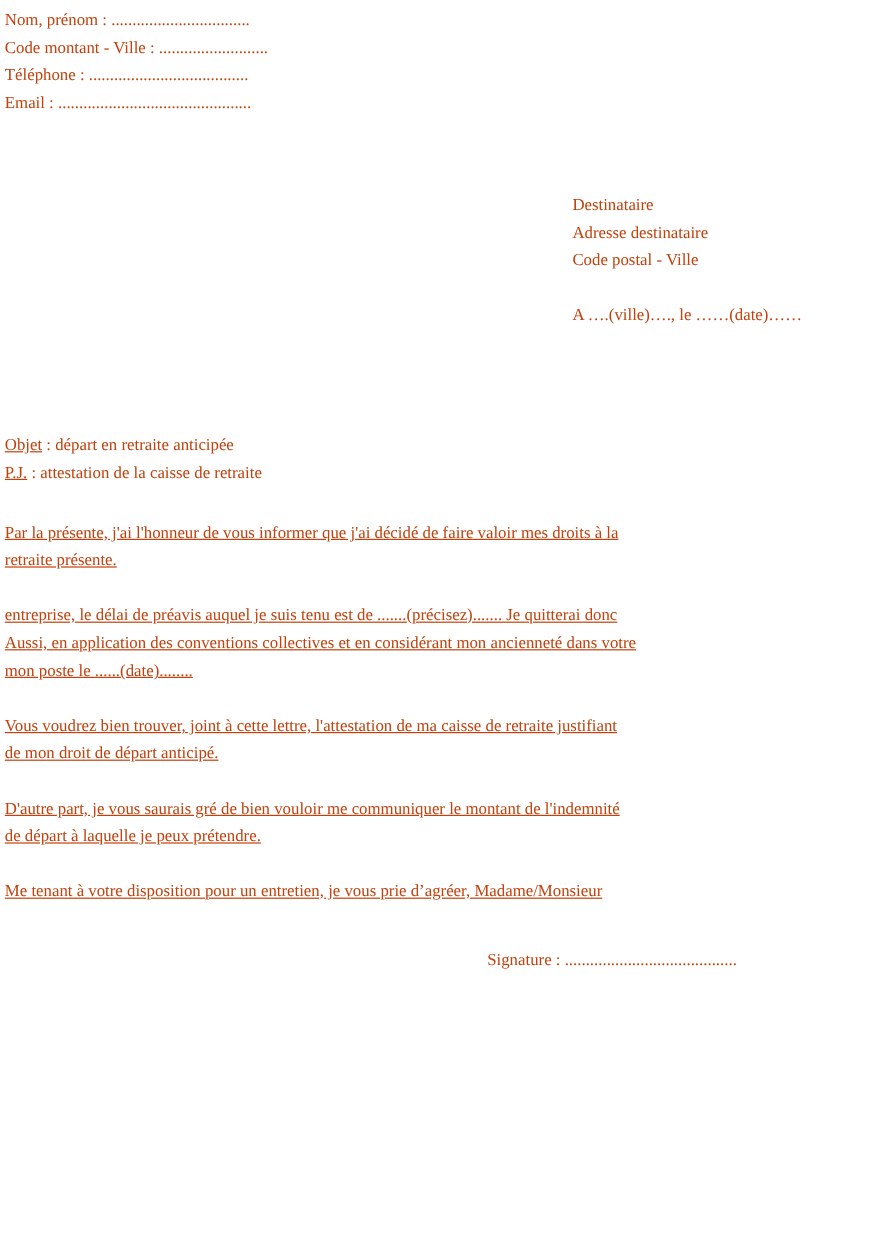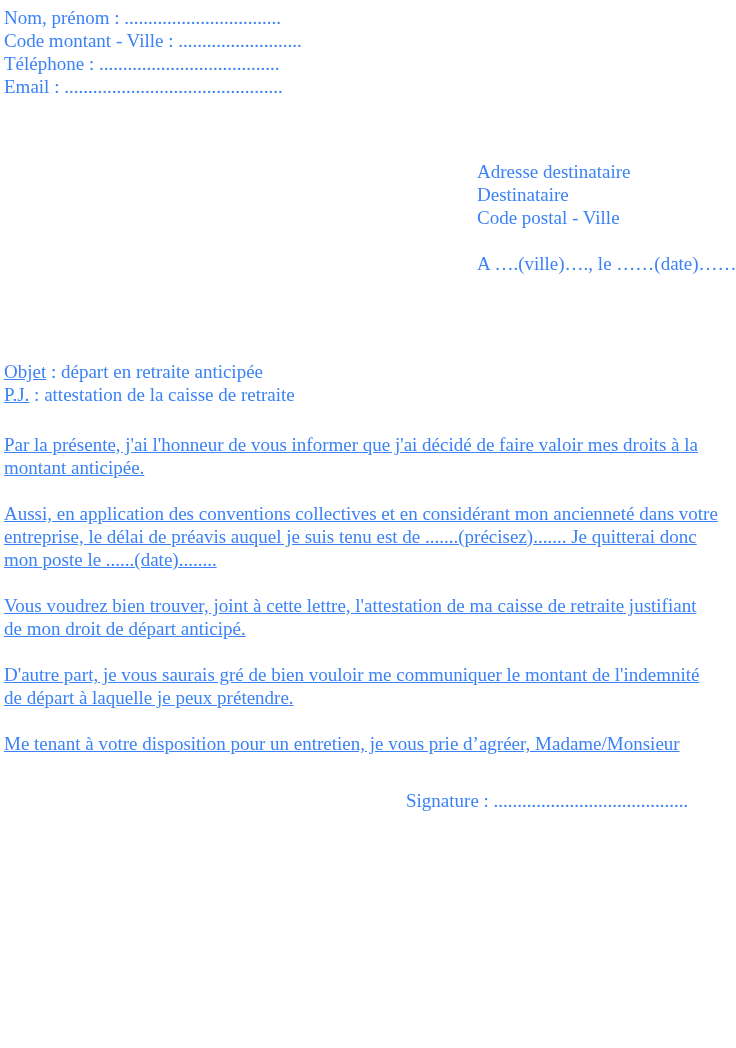--- a/index.html
+++ b/index.html
@@ -1,23 +1,23 @@
 <!DOCTYPE html>
 <html lang="fr"><head>
 <meta charset="utf-8">
 <style>
   html, body { margin: 0; padding: 0; background: #ffffff; }
   .page {
     position: relative;
     width: 736px;
     height: 1048px;
     background: #ffffff;
-    color: #3b82f6;
+    color: #c2410c;
     font-family: "Liberation Serif", "DejaVu Serif", serif;
-    font-size: 19px;
+    font-size: 14px;
     line-height: 23px;
     overflow: hidden;
     box-sizing: border-box;
     padding: 6px 0 8px 4px;
   }
   .line { white-space: pre; }
   .ul { text-decoration: underline; }
   .recipient-block { margin-left: 473px; margin-top: 62px; }
   .date-line { margin-left: 473px; margin-top: 23px; }
   .subject-block { margin-top: 85px; }
@@ -33,42 +33,42 @@
 <div class="page">
 
   <div>
     <div class="line">Nom, prénom : .................................</div>
     <div class="line">Code montant - Ville : ..........................</div>
     <div class="line">Téléphone : ......................................</div>
     <div class="line">Email : ..............................................</div>
   </div>
 
   <div class="recipient-block">
+    <div class="line">Destinataire</div>
     <div class="line">Adresse destinataire</div>
-    <div class="line">Destinataire</div>
     <div class="line">Code postal - Ville</div>
   </div>
 
   <div class="date-line line">A ….(ville)…., le ……(date)……</div>
 
   <div class="subject-block">
     <div class="line"><span class="ul">Objet</span><span> : départ en retraite anticipée</span></div>
     <div class="line"><span class="ul">P.J.</span><span> : attestation de la caisse de retraite</span></div>
   </div>
 
 
 
   <div class="para para-first">
     <div class="line">Par la présente, j'ai l'honneur de vous informer que j'ai décidé de faire valoir mes droits à la</div>
-    <div class="line">montant anticipée.</div>
+    <div class="line">retraite présente.</div>
   </div>
 
   <div class="para">
+    <div class="line">entreprise, le délai de préavis auquel je suis tenu est de .......(précisez)....... Je quitterai donc</div>
     <div class="line">Aussi, en application des conventions collectives et en considérant mon ancienneté dans votre</div>
-    <div class="line">entreprise, le délai de préavis auquel je suis tenu est de .......(précisez)....... Je quitterai donc</div>
     <div class="line">mon poste le ......(date)........</div>
   </div>
 
   <div class="para">
     <div class="line">Vous voudrez bien trouver, joint à cette lettre, l'attestation de ma caisse de retraite justifiant</div>
     <div class="line">de mon droit de départ anticipé.</div>
   </div>
 
   <div class="para">
     <div class="line">D'autre part, je vous saurais gré de bien vouloir me communiquer le montant de l'indemnité</div>

